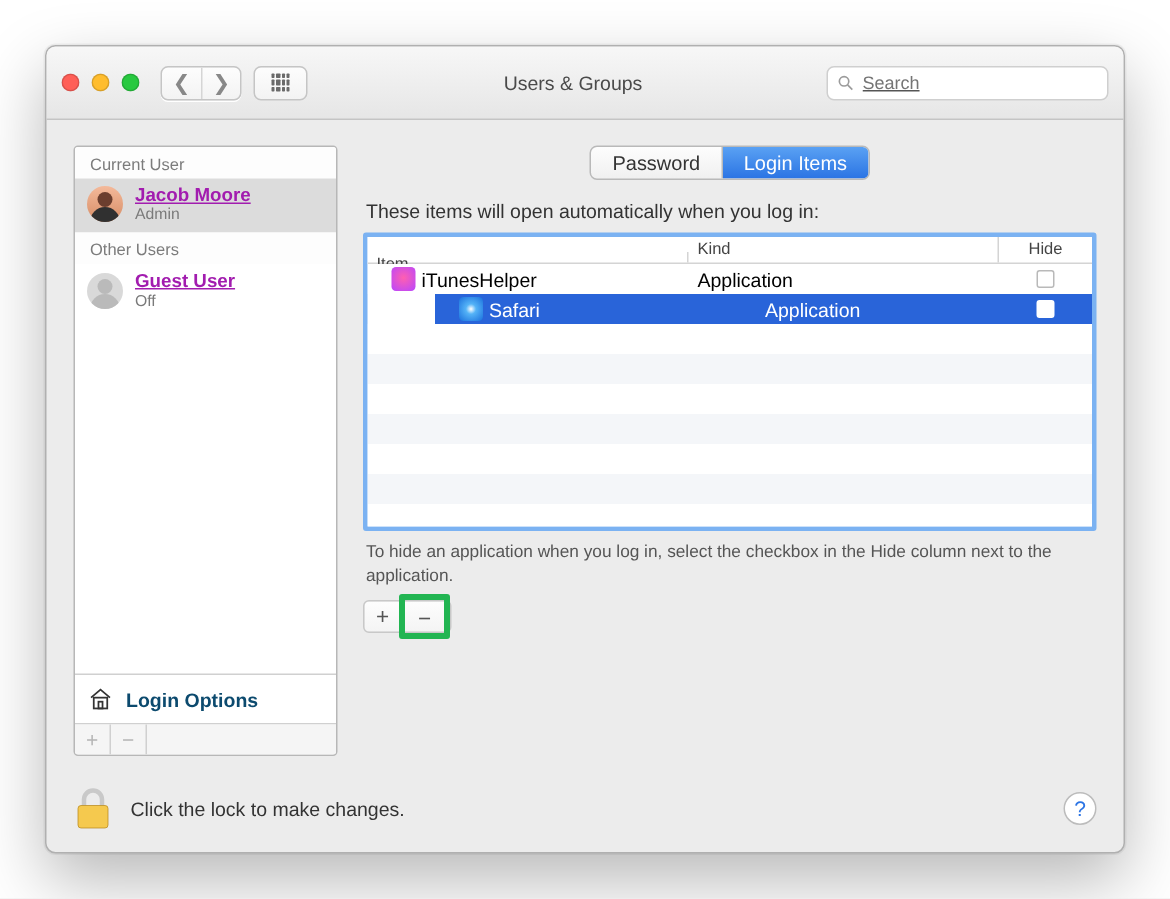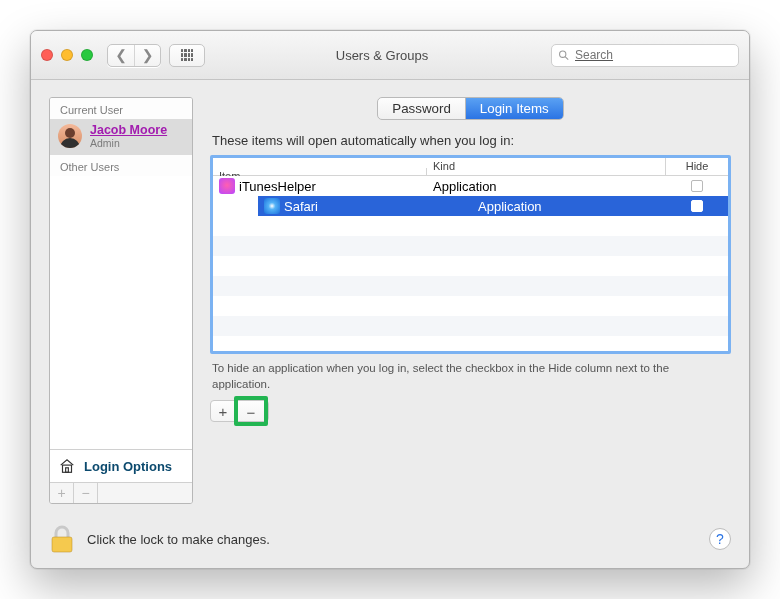--- a/index.html
+++ b/index.html
@@ -32,21 +32,21 @@
     background:#fff; display:flex; align-items:center; padding:0 6px; color:#9b9b9b; gap:4px;
   }
   .search input{ border:0; outline:0; background:transparent; font-size:12px; color:#555; flex:1;text-decoration:underline; }
   .mag-icon{width:12px;height:12px;}
   .mag-icon circle{fill:none;stroke:#9b9b9b;stroke-width:1.4;}
   .mag-icon line{stroke:#9b9b9b;stroke-width:1.4;}
   
   .content{ flex:1; display:flex; flex-direction:column; padding:17px 18px 14px 18px; gap:14px;}
   .top{ flex:1; display:flex; gap:17px; }
   
-  .sidebar{ width:144px; border:1px solid #b7b7b7; border-radius:3px; background:#fff; display:flex; flex-direction:column; overflow:hidden;}
+  .sidebar{ width:176px; border:1px solid #b7b7b7; border-radius:3px; background:#fff; display:flex; flex-direction:column; overflow:hidden;}
   .sb-heading{ font-size:11px; color:#7c7c7c; padding:6px 8px 3px 10px; background:#fdfdfd;}
   .sb-user{ display:flex; align-items:center; gap:8px; padding:4px 8px 6px 8px;}
   .sb-user.selected{ background:#dcdcdc; }
   .avatar{ width:24px; height:24px; border-radius:50%; background:#d9d9d9; position:relative; overflow:hidden; flex:none;}
   .avatar.generic::before{content:"";position:absolute;width:10px;height:10px;border-radius:50%;background:#bababa;top:4px;left:7px;}
   .avatar.generic::after{content:"";position:absolute;width:20px;height:12px;border-radius:10px 10px 0 0;background:#bababa;bottom:-2px;left:2px;}
   .avatar.color{background:linear-gradient(#f4b99a,#d68d66);}
   .avatar.color::before{content:"";position:absolute;width:10px;height:10px;border-radius:50%;background:#6b3e2e;top:4px;left:7px;}
   .avatar.color::after{content:"";position:absolute;width:20px;height:12px;border-radius:10px 10px 0 0;background:#303030;bottom:-2px;left:2px;}
   .user-meta{ display:flex; flex-direction:column; line-height:1.15;}
@@ -69,21 +69,21 @@
   .desc{ font-size:13px; color:#333; margin:2px 0 7px 2px;}
   .table-wrap{ border:3px solid #7BB2F2; border-radius:2px; background:#fff; height:199px; overflow:hidden; display:flex; flex-direction:column;}
   .thead{ display:flex; height:18px; background:#fff; border-bottom:1px solid #d4d4d4; font-size:11px; color:#444;}
   .thead > div{ padding:2px 6px; border-right:1px solid #d4d4d4;}
   .col-item{ flex: 0 0 214px; margin-top: 10px;} .col-kind{flex:1 1 auto;} .col-hide{ flex:0 0 62px; text-align:center; border-right:0!important;}
   .tbody{ flex:1; overflow:hidden; }
   .row{ display:flex; height:20px; align-items:center; font-size:13px;}
   .row:nth-child(odd){ background:#fff;}
   .row:nth-child(even){ background:#f4f6f9;}
   .row.selected{ background:#2964d9 !important; color:#fff;margin-left:45px;}
-  .cell-item{ flex:0 0 214px; display:flex; align-items:center; gap:4px; padding-left:6px;}
+  .cell-item{ flex:0 0 214px; display:flex; align-items:center; gap:4px; padding-left:16px;}
   .cell-kind{ flex:1 1 auto; padding-left:6px;}
   .cell-hide{ flex:0 0 62px; display:flex; justify-content:center;}
   .app-icon{ width:16px; height:16px; border-radius:3px; flex:none;}
   .ic-itunes{ background:radial-gradient(circle at 50% 45%, #ff5fb0, #b846ff);}
   .ic-safari{ background:radial-gradient(circle at 50% 50%, #fff 0%, #54b3f7 30%, #1a6fdc 100%);}
   .chk{ width:12px; height:12px; border:1px solid #b9b9b9; border-radius:2px; background:#fff;}
   .row.selected .chk{border-color:#fff;}
   .empty-row{height:20px;}
   .empty-row:nth-child(odd){background:#fff;} .empty-row:nth-child(even){background:#f4f6f9;}
   .hint{ font-size:11.5px; color:#555; margin:7px 2px 8px 2px; line-height:1.35;}
@@ -146,20 +146,27 @@
       <div class="sidebar">
         <div class="sb-heading">Current User</div>
         <div class="sb-user selected">
           <div class="avatar color"></div>
           <div class="user-meta">
             <span class="user-name">Jacob Moore</span>
             <span class="user-sub">Admin</span>
           </div>
         </div>
         <div class="sb-heading">Other Users</div>
+        <div class="sb-user">
+          <div class="avatar generic"></div>
+          <div class="user-meta">
+            <span class="user-name">Guest User</span>
+            <span class="user-sub">Off</span>
+          </div>
+        </div>
         <div class="sb-fill"></div>
         <div class="login-options">
           <svg class="house-icon" viewBox="0 0 20 20">
               <path d="M3 9 L10 3 L17 9"></path>
               <rect x="5" y="9" width="10" height="8"></rect>
               <rect x="8.5" y="12" width="3" height="5"></rect>
             </svg>
           <span>Login Options</span>
         </div>
         <div class="sb-footer">

